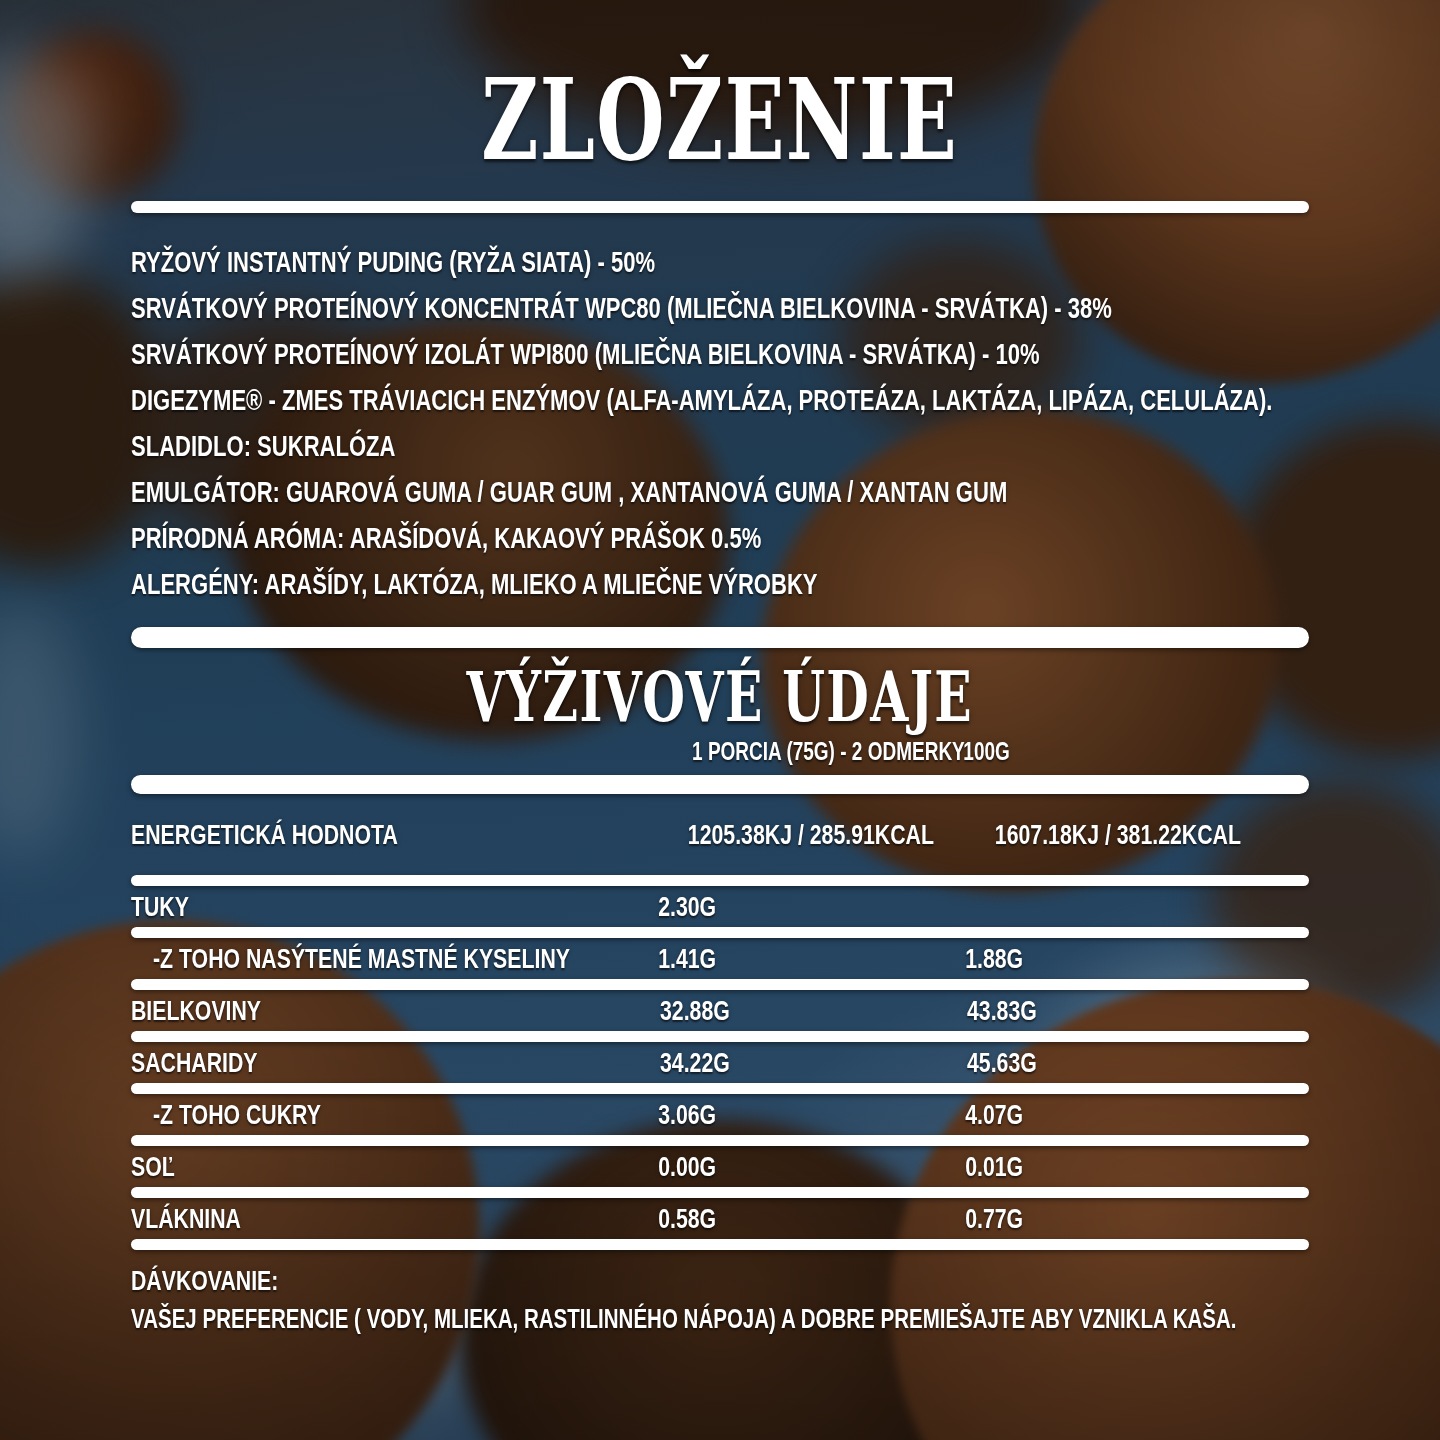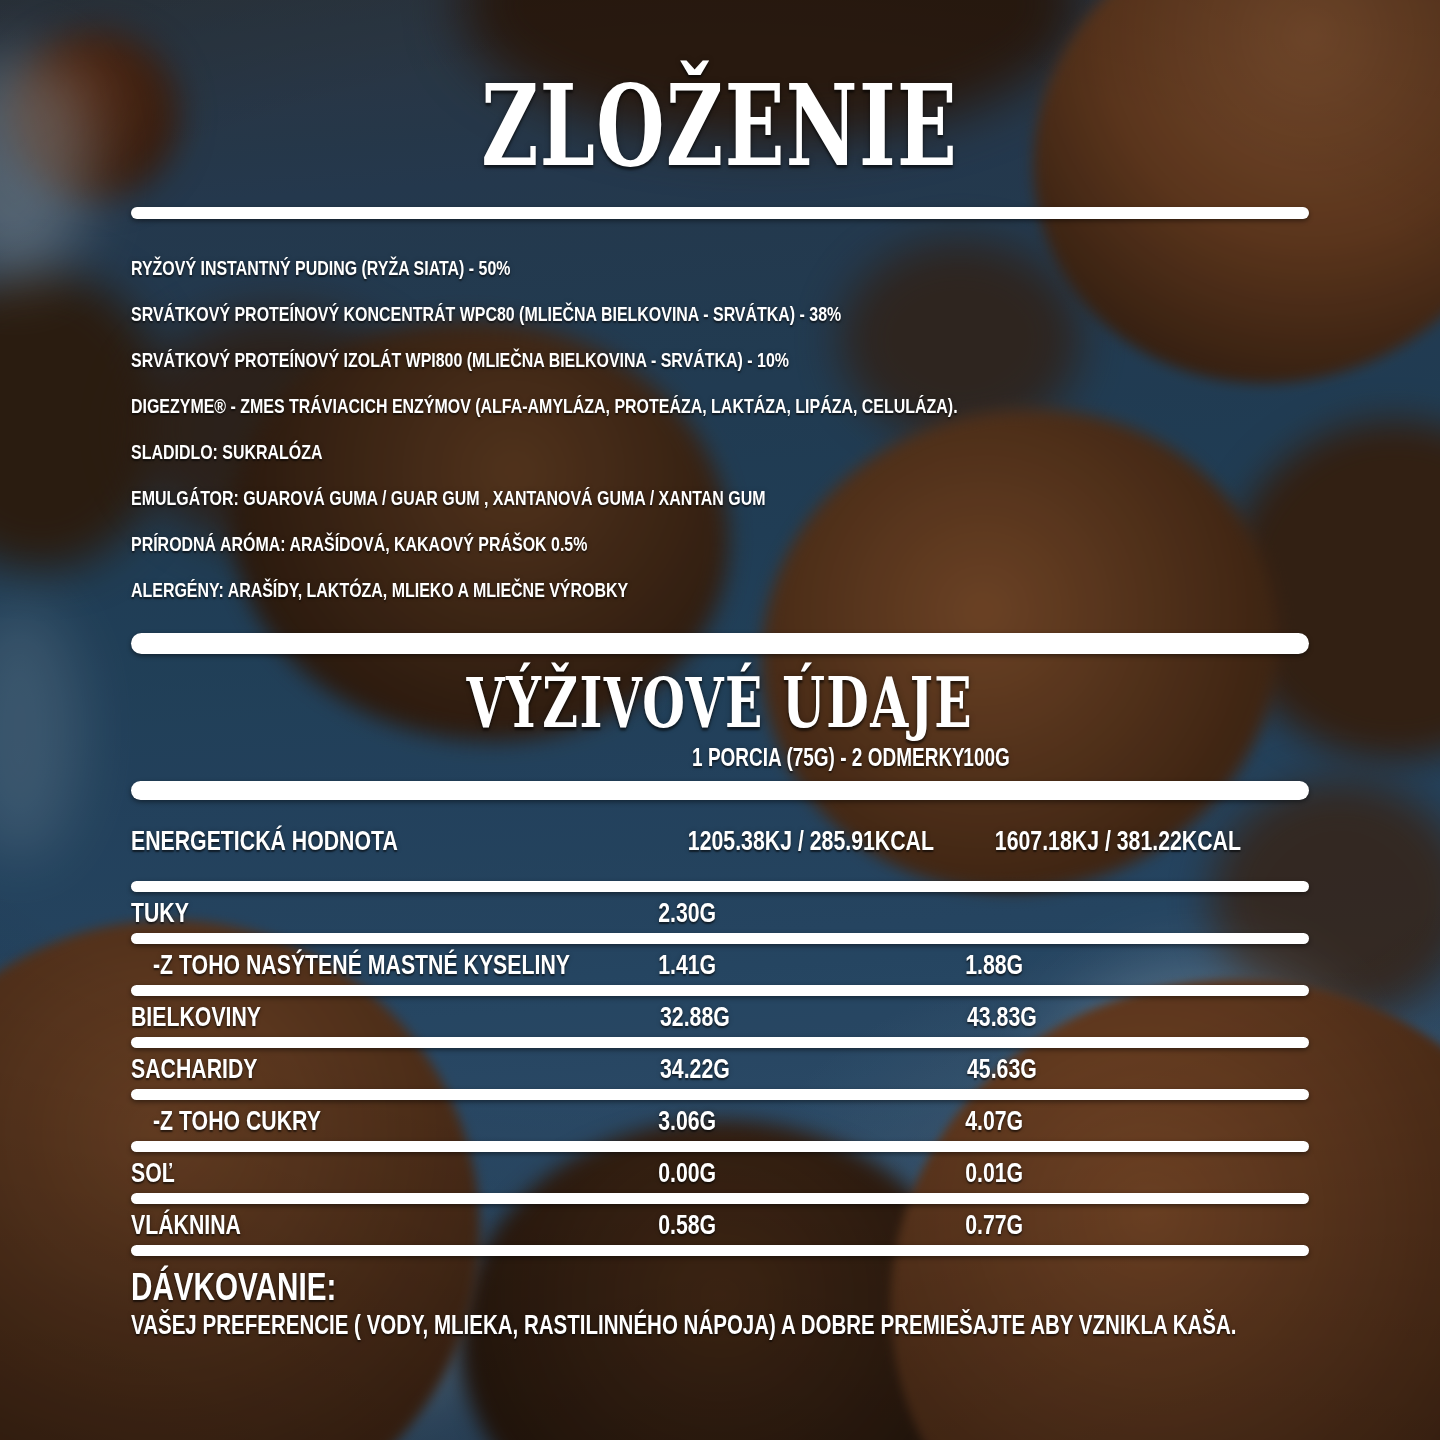--- a/index.html
+++ b/index.html
@@ -36,50 +36,50 @@
   .cloud{position:absolute;border-radius:50%;}
   .cl1{left:-60px;top:50px;width:150px;height:230px;background:#aeb9c0;opacity:.45;filter:blur(30px);}
   .cl2{left:160px;top:1240px;width:340px;height:170px;background:#cdd9e0;opacity:.35;filter:blur(35px);}
   .cl3{left:1060px;top:960px;width:280px;height:210px;background:#a3bed1;opacity:.35;filter:blur(35px);}
   .cl4{left:-40px;top:600px;width:120px;height:260px;background:#8aa4b6;opacity:.3;filter:blur(30px);}
   .tint{position:absolute;inset:0;
         background:radial-gradient(1600px 950px at 50% 40%,rgba(0,0,0,0) 55%,rgba(0,0,0,.28) 100%),
                    rgba(8,14,22,.16);}
 
   
-  .content{position:absolute;inset:0;z-index:2;padding:0 131px;color:#fff;font-weight:bold;margin-top:6px;}
+  .content{position:absolute;inset:0;z-index:2;padding:0 131px;color:#fff;font-weight:bold;}
   .shadowed{text-shadow:0 2px 2px rgba(0,0,0,.55),0 0 6px rgba(0,0,0,.25);}
   .cond{display:inline-block;transform:scaleX(.76);transform-origin:0 50%;white-space:nowrap;}
   .cond-c{display:inline-block;transform:scaleX(.76);transform-origin:50% 50%;white-space:nowrap;}
 
   h1,h2{margin:0;text-align:center;font-family:"DejaVu Serif",serif;font-weight:bold;}
   .title-inner{display:inline-block;transform:scaleX(.70);transform-origin:50% 50%;
                letter-spacing:2px;white-space:nowrap;
                text-shadow:0 3px 3px rgba(0,0,0,.55),0 0 8px rgba(0,0,0,.3);}
   h1{margin-top:56px;font-size:112px;line-height:1.15;}
   h2{margin-top:10px;font-size:70px;line-height:1.1;}
 
   .bar{background:#fff;border-radius:99px;box-shadow:0 2px 5px rgba(0,0,0,.45);}
   .bar-a{height:12px;margin-top:16px;}
   .bar-b{height:21px;margin-top:20px;}
   .bar-c{height:19px;margin-top:6px;}
   .bar-row{height:11px;}
 
-  .ing{margin-top:26px;font-size:21px;}
+  .ing{margin-top:26px;font-size:29px;}
   .ing-line{height:46px;line-height:46px;}
 
   .t-head{display:grid;grid-template-columns:44% 26% 30%;align-items:center;height:34px;font-size:25px;}
   .t-row{display:grid;grid-template-columns:44% 26% 30%;align-items:center;padding:6px 0;font-size:28px;line-height:29px;}
   .row-energy{padding:26px 0;}
   .t-c{text-align:left;}
   .t-l{text-align:left;}
   .indent .t-l{padding-left:22px;}
 
   .dosage{margin-top:14px;}
-  .dos-title{font-size:39px;line-height:33px;}
+  .dos-title{font-size:28px;line-height:33px;}
   .dos-line{font-size:27px;line-height:45px;}
 </style>
 </head>
 <body>
 
 <div class="page">
 
   <div class="bg">
     <div class="cup cupB"></div>
     <div class="cup cupA"></div>

